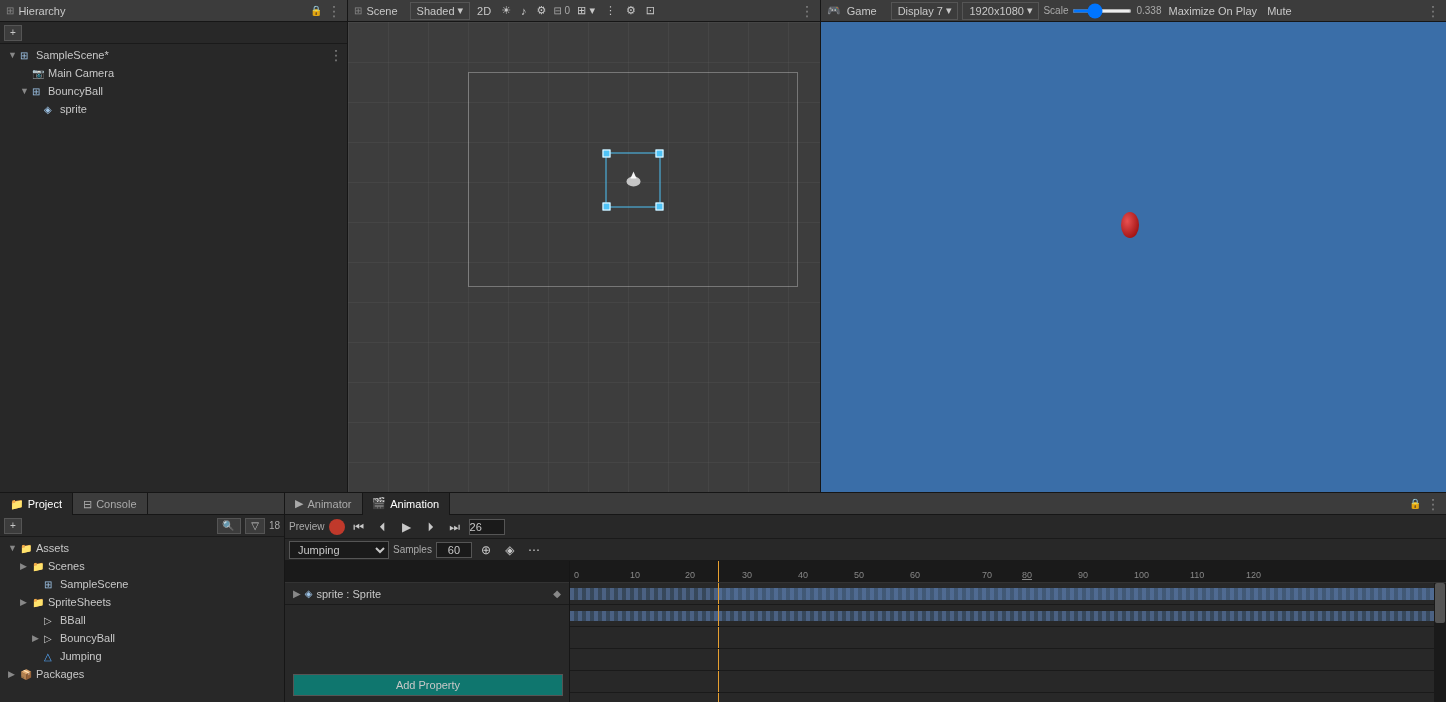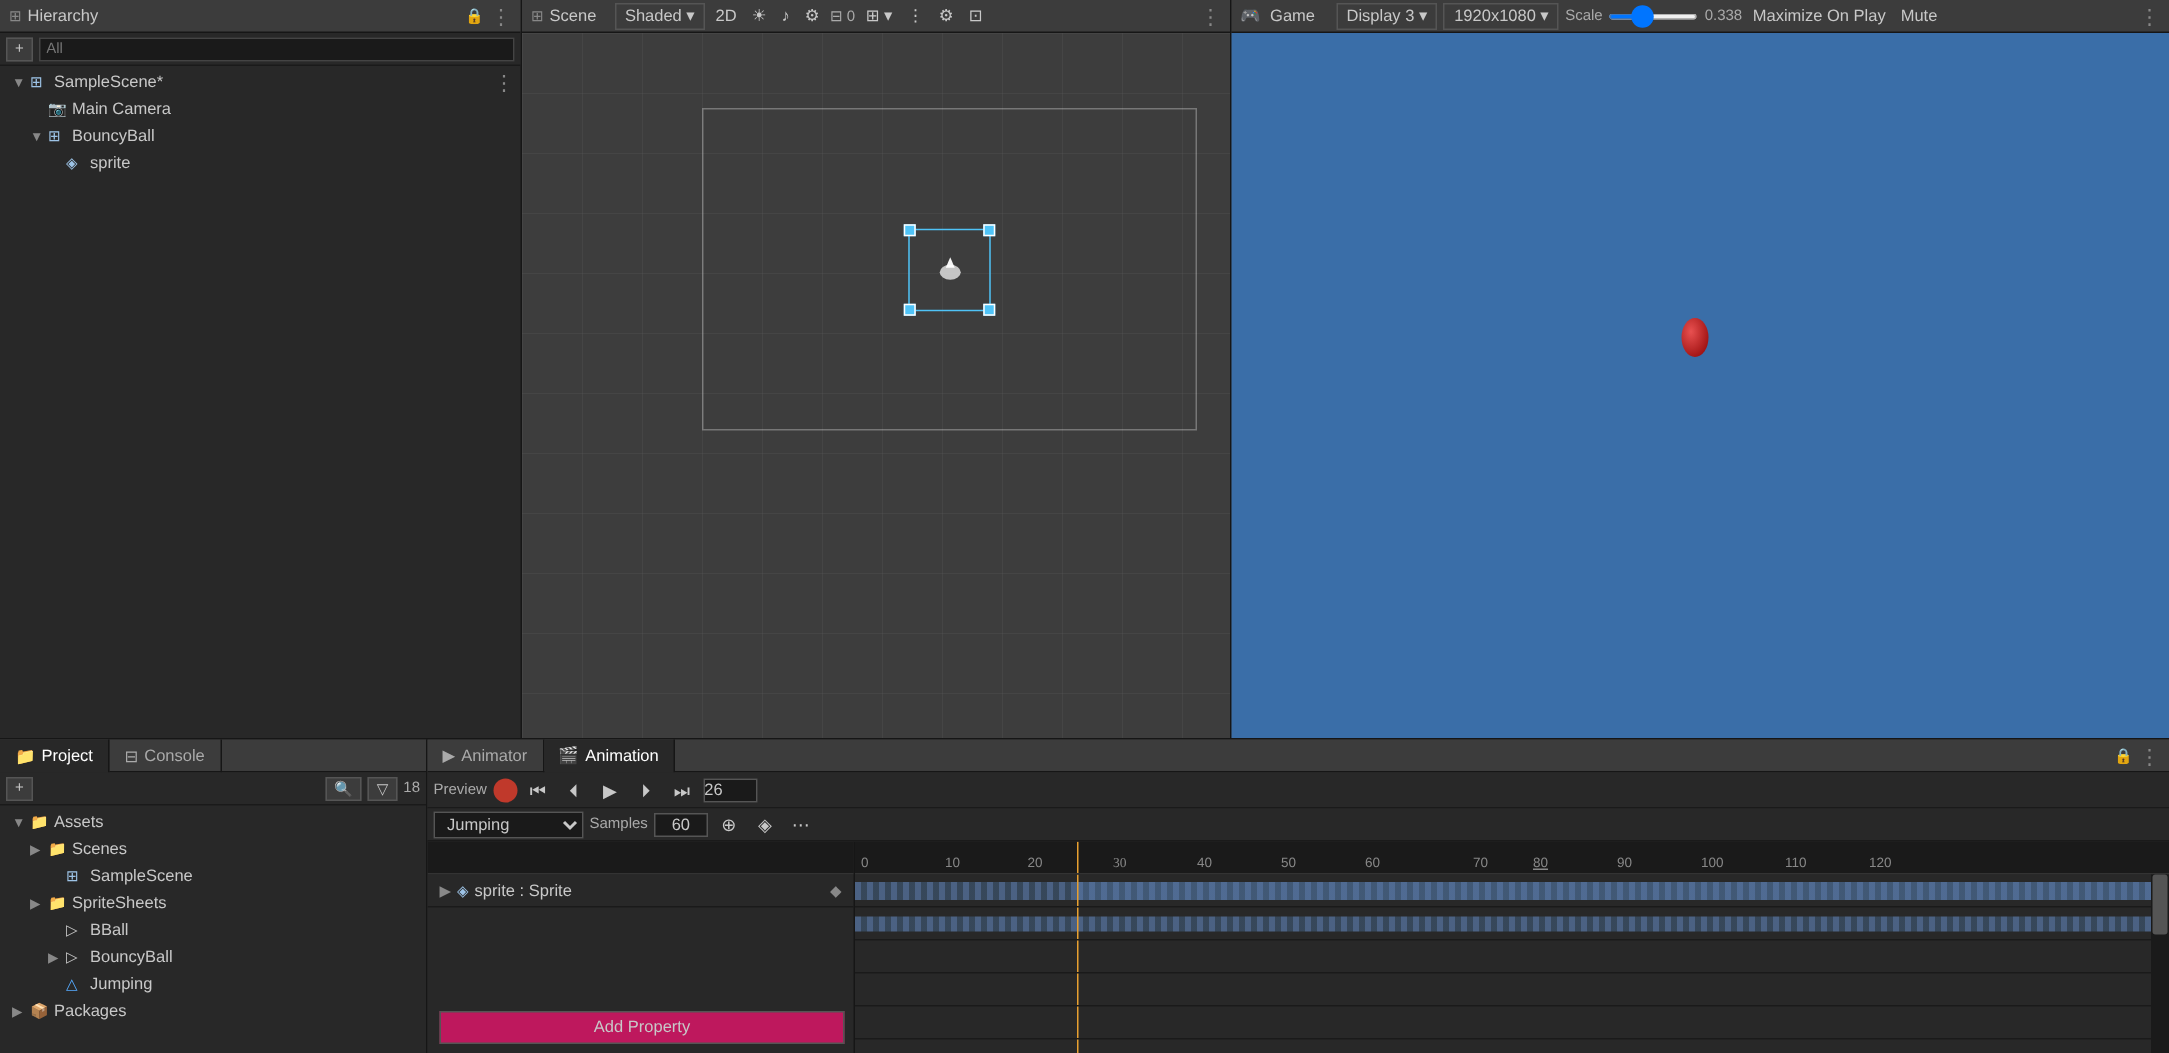--- a/index.html
+++ b/index.html
@@ -378,21 +378,21 @@
       cursor: pointer;
       gap: 4px;
     }
     .prop-diamond {
       color: #888;
       font-size: 10px;
       margin-left: auto;
     }
     .add-property-btn {
       margin: 6px 8px;
-      background: #be185d;
+      background: #0f766e;
       border: 1px solid #555;
       color: #c8c8c8;
       height: 22px;
       font-size: 11px;
       cursor: pointer;
       width: 270px;
       display: flex;
       align-items: center;
       justify-content: center;
     }
@@ -468,21 +468,20 @@
 
   <div class="hierarchy-panel">
     <div class="panel-header">
       <span class="icon-grid">⊞</span>
       <span class="panel-header-title">Hierarchy</span>
       <span class="panel-icon">🔒</span>
       <span class="three-dots">⋮</span>
     </div>
     <div class="toolbar-row">
       <button class="btn-small">+</button>
-      <input class="search-box" type="text" placeholder="All" style="">
     </div>
     <div class="hierarchy-content">
 
       <div class="tree-item">
         <span class="tree-arrow">▼</span>
         <span class="tree-icon">⊞</span>
         <span class="tree-label">SampleScene*</span>
         <span class="context-dot">⋮</span>
       </div>
 
@@ -550,21 +549,21 @@
       </div>
     </div>
   </div>
 
   <div class="game-panel">
     <div class="game-toolbar">
       <span>🎮</span>
       <span class="game-title">Game</span>
       <div style="display:flex;align-items:center;gap:4px;margin-left:8px;">
         <button class="dropdown-btn">
-          <span>Display 3</span>
+          <span>Display 7</span>
           <span>▾</span>
         </button>
         <button class="dropdown-btn">
           <span>1920x1080</span>
           <span>▾</span>
         </button>
         <span class="label-sm">Scale</span>
         <input type="range" min="0" max="1" step="0.001" value="0.338" style="width: 60px; height: 4px;">
         <span class="label-sm">0.338</span>
         <button class="scene-toolbar-btn" style="font-size:11px;">Maximize On Play</button>
@@ -709,21 +708,21 @@
 
       <div class="anim-timeline">
 
         <div class="timeline-ruler" style="position:relative;overflow:hidden;">
           <div style="position:absolute;left:0;top:0;right:0;bottom:0;display:flex;align-items:flex-end;">
 
             <div style="position:relative;width:100%;height:100%;">
               <span style="position:absolute;left:4px;bottom:2px;font-size:9px;color:#888;">0</span>
               <span style="position:absolute;left:60px;bottom:2px;font-size:9px;color:#888;">10</span>
               <span style="position:absolute;left:115px;bottom:2px;font-size:9px;color:#888;">20</span>
-              <span style="position:absolute;left:172px;bottom:2px;font-size:9px;color:#888;font-family:Liberation Serif, serif;">30</span>
+              <span style="position:absolute;left:172px;bottom:2px;font-size:9px;color:#888;">30</span>
               <span style="position:absolute;left:228px;bottom:2px;font-size:9px;color:#888;">40</span>
               <span style="position:absolute;left:284px;bottom:2px;font-size:9px;color:#888;">50</span>
               <span style="position:absolute;left:340px;bottom:2px;font-size:9px;color:#888;">60</span>
               <span style="position:absolute;left:412px;bottom:2px;font-size:9px;color:#888;">70</span>
               <span style="position:absolute;left:452px;bottom:2px;font-size:9px;color:#888;text-decoration:underline;">80</span>
               <span style="position:absolute;left:508px;bottom:2px;font-size:9px;color:#888;">90</span>
               <span style="position:absolute;left:564px;bottom:2px;font-size:9px;color:#888;">100</span>
               <span style="position:absolute;left:620px;bottom:2px;font-size:9px;color:#888;">110</span>
               <span style="position:absolute;left:676px;bottom:2px;font-size:9px;color:#888;">120</span>
 

